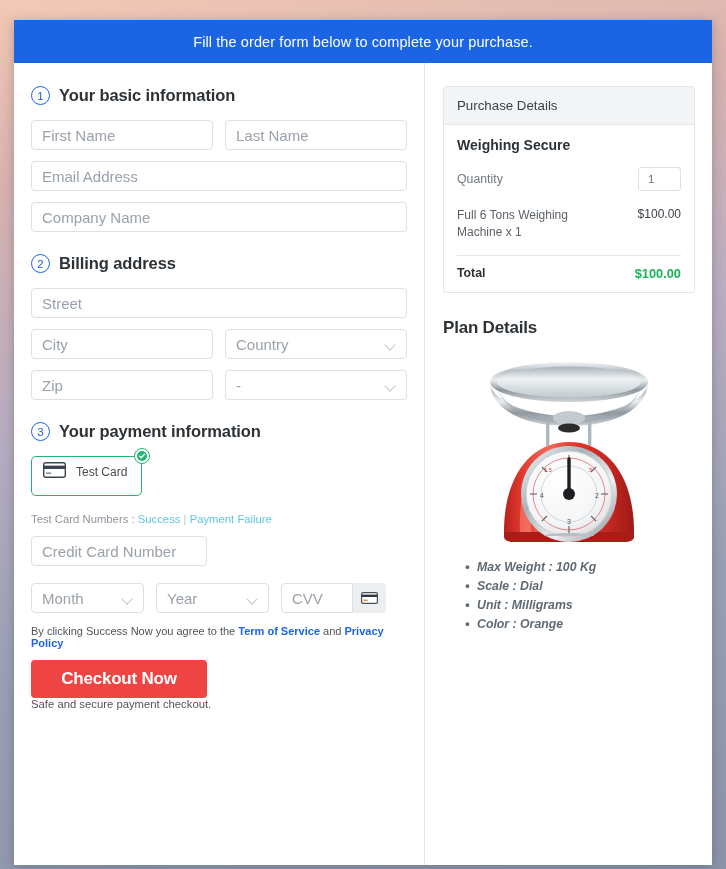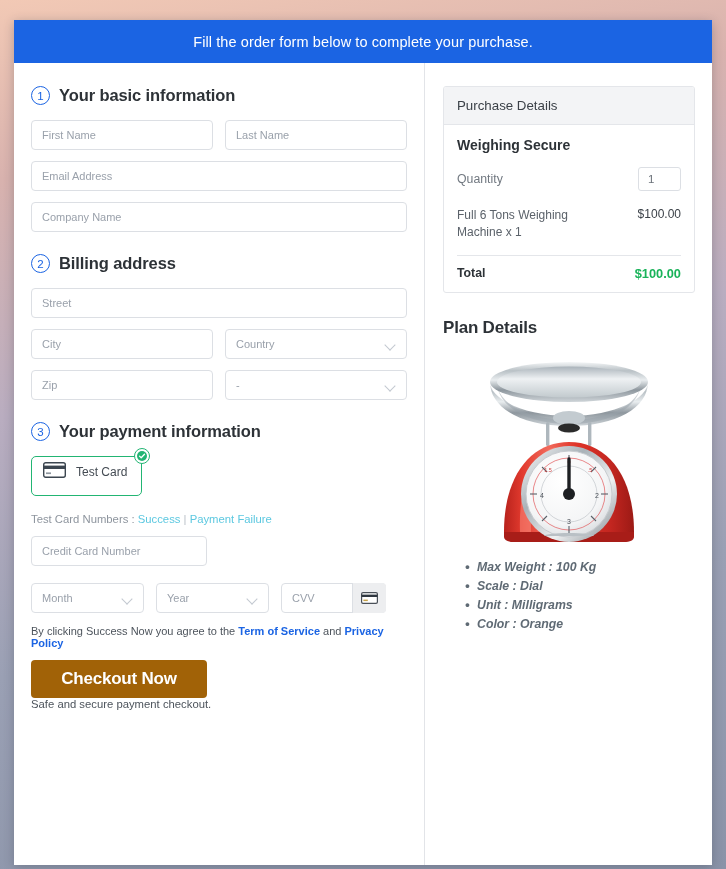--- a/index.html
+++ b/index.html
@@ -88,21 +88,21 @@
   
   .row { display: flex; gap: 12px; margin-bottom: 11px; }
   .fld {
     height: 30px;
     border: 1px solid #dcdfe4;
     border-radius: 4px;
     background: #fff;
     display: flex;
     align-items: center;
     padding: 12px 10px;
-    font-size: 11px;
+    font-size: 15px;
     color: #9aa1ab;
     position: relative;
   }
   .fld.full { width: 100%; }
   .fld.half { width: 50%; }
   .sel::after {
     content: "";
     position: absolute;
     right: 12px; top: 11px;
     width: 7px; height: 7px;
@@ -156,21 +156,21 @@
 
   
   .terms {
     font-size: 11px;
     color: #4d545c;
     margin: 12px 0 11px 0;
   }
   .terms a { color: #1b64e3; text-decoration: none; font-weight: 600; }
 
   #checkout {
-    background: #a16207;
+    background: #ef4444;
     color: #fff;
     border: none;
     border-radius: 4px;
     width: 176px;
     height: 38px;
     font-size: 17px;
     font-weight: 700;
     font-family: inherit;
     letter-spacing: -.2px;
     cursor: pointer;

